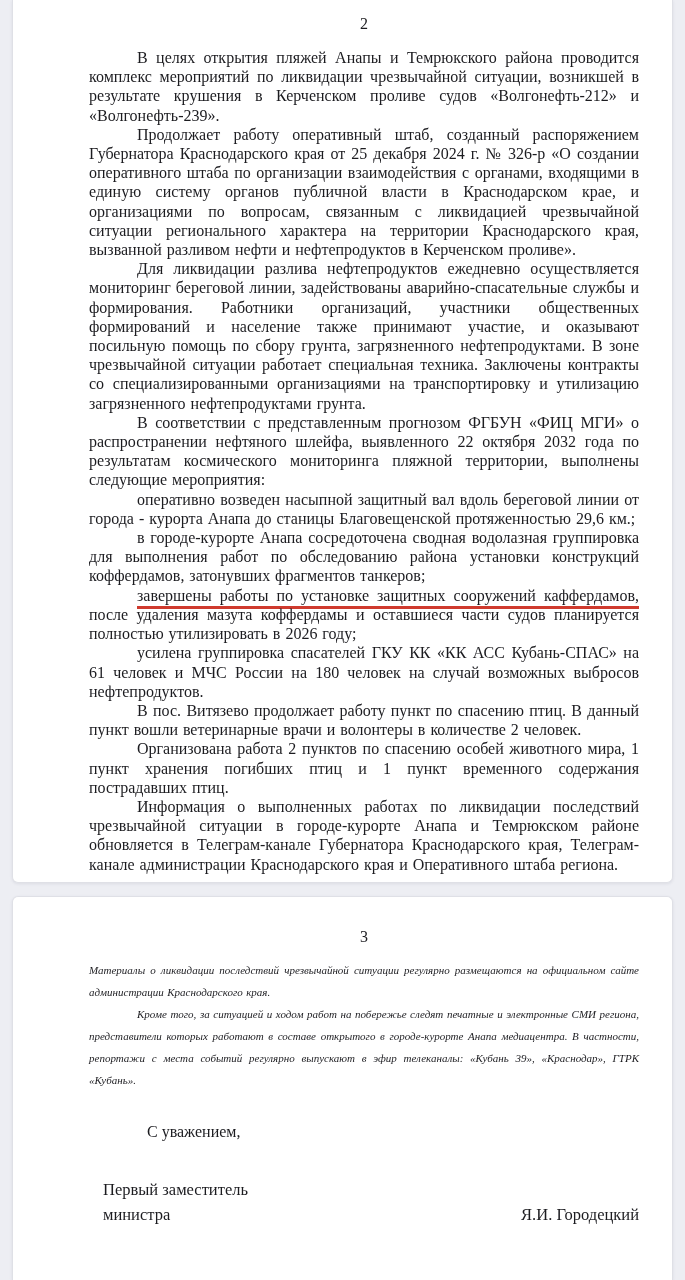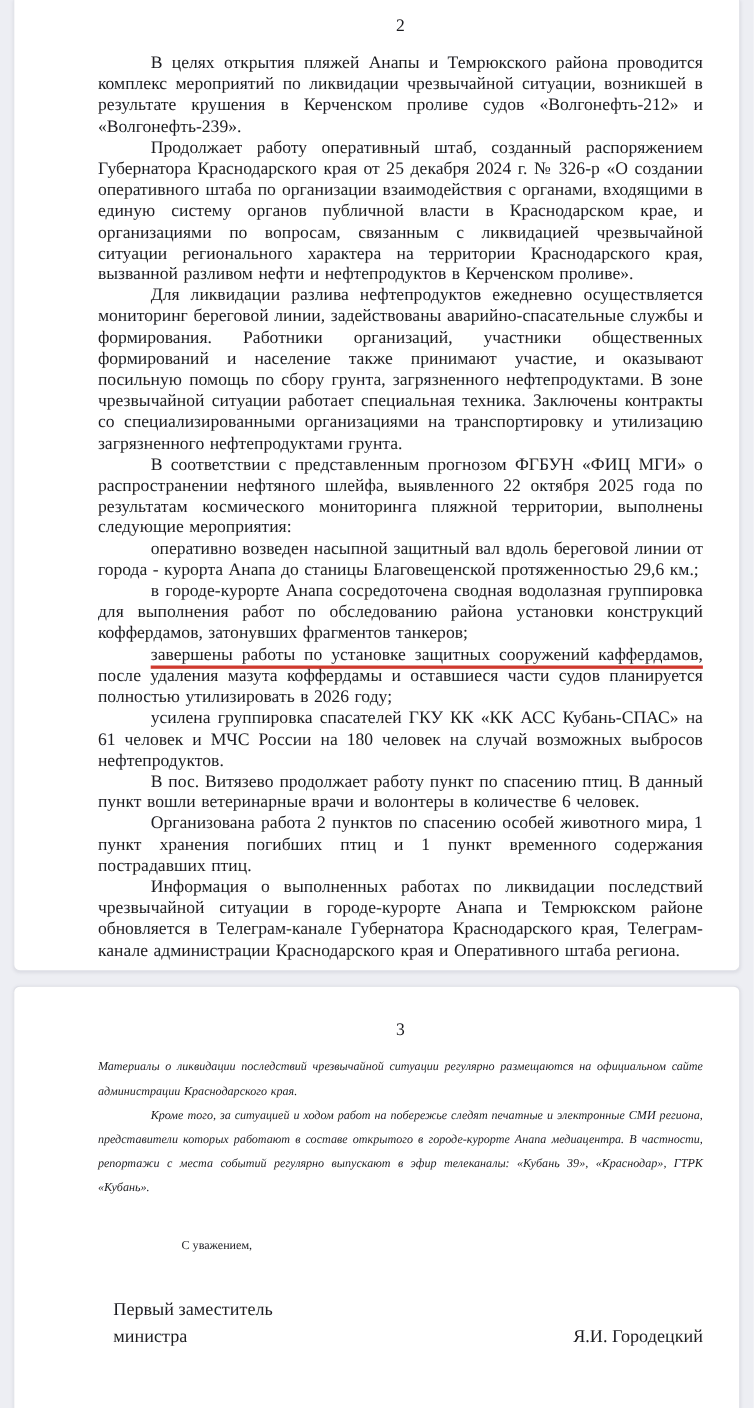--- a/index.html
+++ b/index.html
@@ -70,22 +70,22 @@
     text-align-last: justify;
   }
   .red-underline {
     text-decoration: underline;
     text-decoration-thickness: 3px;
     text-underline-offset: 5px;
     text-decoration-skip-ink: none;
     font-family: Liberation Serif, serif;
   }
   .closing {
-    margin: 30px 0 0 76px;
-    font-size: 11px;
+    margin: 30px 0 0 58px;
+    font-size: 16px;
     line-height: 22px;
   }
   .signature-row {
     margin: 34px 0 0 14px;
     display: flex;
     justify-content: space-between;
     align-items: flex-end;
     font-size: 16.5px;
     line-height: 25px;
   }
@@ -95,27 +95,27 @@
 <body>
 
 <div class="viewer">
 
   <div class="page page-2">
     <div class="page-number">2</div>
     <div class="body-2" id="page2-body">
         <p class="para indent">В целях открытия пляжей Анапы и Темрюкского района проводится комплекс мероприятий по ликвидации чрезвычайной ситуации, возникшей в результате крушения в Керченском проливе судов «Волгонефть-212» и «Волгонефть-239».</p>
         <p class="para indent">Продолжает работу оперативный штаб, созданный распоряжением Губернатора Краснодарского края от 25 декабря 2024 г. № 326-р «О создании оперативного штаба по организации взаимодействия с органами, входящими в единую систему органов публичной власти в Краснодарском крае, и организациями по вопросам, связанным с ликвидацией чрезвычайной ситуации регионального характера на территории Краснодарского края, вызванной разливом нефти и нефтепродуктов в Керченском проливе».</p>
         <p class="para indent">Для ликвидации разлива нефтепродуктов ежедневно осуществляется мониторинг береговой линии, задействованы аварийно-спасательные службы и формирования. Работники организаций, участники общественных формирований и население также принимают участие, и оказывают посильную помощь по сбору грунта, загрязненного нефтепродуктами. В зоне чрезвычайной ситуации работает специальная техника. Заключены контракты со специализированными организациями на транспортировку и утилизацию загрязненного нефтепродуктами грунта.</p>
-        <p class="para indent">В соответствии с представленным прогнозом ФГБУН «ФИЦ МГИ» о распространении нефтяного шлейфа, выявленного 22 октября 2025 года по результатам космического мониторинга пляжной территории, выполнены следующие мероприятия:</p>
+        <p class="para indent">В соответствии с представленным прогнозом ФГБУН «ФИЦ МГИ» о распространении нефтяного шлейфа, выявленного 22 октября 2032 года по результатам космического мониторинга пляжной территории, выполнены следующие мероприятия:</p>
         <p class="para indent">оперативно возведен насыпной защитный вал вдоль береговой линии от города - курорта Анапа до станицы Благовещенской протяженностью 29,6 км.;</p>
         <p class="para indent">в городе-курорте Анапа сосредоточена сводная водолазная группировка для выполнения работ по обследованию района установки конструкций коффердамов, затонувших фрагментов танкеров;</p>
         <div class="para first-line-underlined indent"><span class="red-underline" style="text-decoration-color: rgb(207, 58, 46);">завершены работы по установке защитных сооружений каффердамов,</span></div>
         <div class="para">после удаления мазута коффердамы и оставшиеся части судов планируется полностью утилизировать в 2026 году;</div>
         <p class="para indent">усилена группировка спасателей ГКУ КК «КК АСС Кубань-СПАС» на 61 человек и МЧС России на 180 человек на случай возможных выбросов нефтепродуктов.</p>
-        <p class="para indent">В пос. Витязево продолжает работу пункт по спасению птиц. В данный пункт вошли ветеринарные врачи и волонтеры в количестве 6 человек.</p>
+        <p class="para indent">В пос. Витязево продолжает работу пункт по спасению птиц. В данный пункт вошли ветеринарные врачи и волонтеры в количестве 2 человек.</p>
         <p class="para indent">Организована работа 2 пунктов по спасению особей животного мира, 1 пункт хранения погибших птиц и 1 пункт временного содержания пострадавших птиц.</p>
         <p class="para indent">Информация о выполненных работах по ликвидации последствий чрезвычайной ситуации в городе-курорте Анапа и Темрюкском районе обновляется в Телеграм-канале Губернатора Краснодарского края, Телеграм-канале администрации Краснодарского края и Оперативного штаба региона.</p>
       </div>
   </div>
 
   <div class="page-gap"></div>
 
   <div class="page page-3">
     <div class="page-number">3</div>
     <div class="body-3" id="page3-body">

